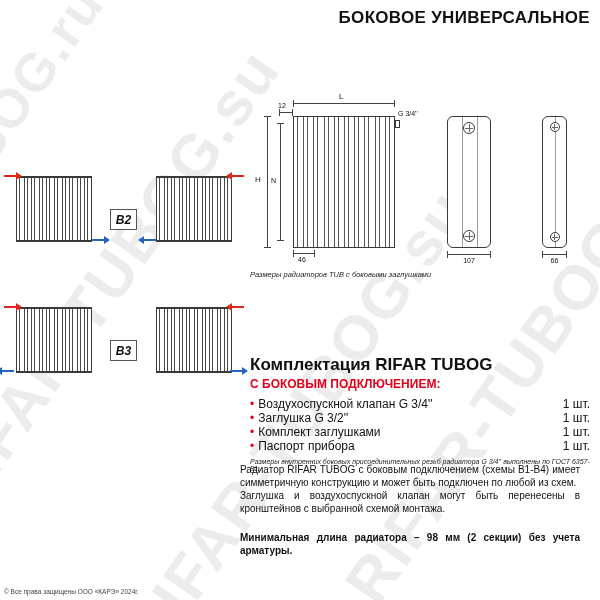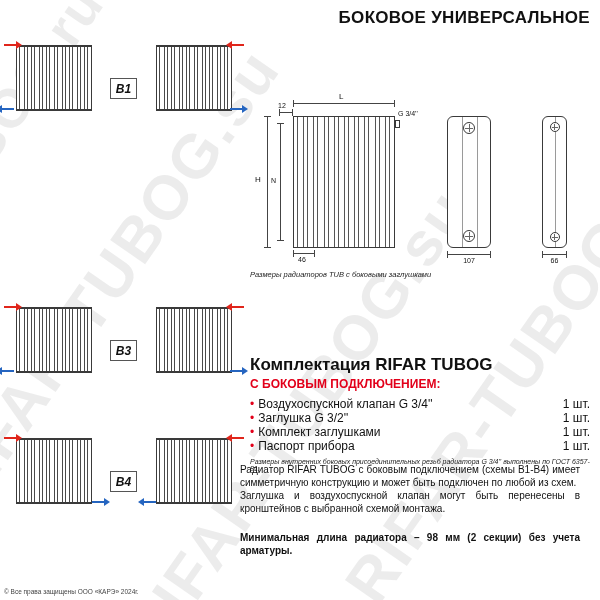--- a/index.html
+++ b/index.html
@@ -69,50 +69,41 @@
 
   <div class="wm" style="left:-50px;top:470px">RIFAR-TUBOG.su</div>
   <div class="wm" style="left:140px;top:610px">RIFAR-TUBOG.su</div>
   <div class="wm" style="left:360px;top:560px">RIFAR-TUBOG.su</div>
   <div class="wm" style="left:-70px;top:190px;font-size:54px">TUBOG.ru</div>
 
   <div class="title">
     <div>БОКОВОЕ УНИВЕРСАЛЬНОЕ</div>
   </div>
 
-  <div class="scheme-row" style="top:45px">
+
+  <div class="scheme-row" style="top:176px">
     <div class="rad rad-l"></div>
     <div class="rad rad-r"></div>
-    <div class="scheme-label">B1</div>
+    <div class="scheme-label">B2</div>
     <div class="arrow sup r" style="left:-10px;top:-1px"></div>
-    <div class="arrow ret l" style="left:-12px;top:63px"></div>
+    <div class="arrow ret r" style="left:78px;top:63px"></div>
     <div class="arrow sup l" style="left:218px;top:-1px"></div>
-    <div class="arrow ret r" style="left:216px;top:63px"></div>
+    <div class="arrow ret l" style="left:130px;top:63px"></div>
   </div>
-
 
   <div class="scheme-row" style="top:307px">
     <div class="rad rad-l"></div>
     <div class="rad rad-r"></div>
     <div class="scheme-label">B3</div>
     <div class="arrow sup r" style="left:-10px;top:-1px"></div>
     <div class="arrow ret l" style="left:-12px;top:63px"></div>
     <div class="arrow sup l" style="left:218px;top:-1px"></div>
     <div class="arrow ret r" style="left:216px;top:63px"></div>
   </div>
 
-  <div class="scheme-row" style="top:438px">
-    <div class="rad rad-l"></div>
-    <div class="rad rad-r"></div>
-    <div class="scheme-label">B4</div>
-    <div class="arrow sup r" style="left:-10px;top:-1px"></div>
-    <div class="arrow ret r" style="left:78px;top:63px"></div>
-    <div class="arrow sup l" style="left:218px;top:-1px"></div>
-    <div class="arrow ret l" style="left:130px;top:63px"></div>
-  </div>
 
   <div class="front-rad"></div>
   <div class="dimh" style="left:293px;top:103px;width:102px"></div>
   <div class="dlabel" style="left:339px;top:92px">L</div>
   <div class="dimh" style="left:279px;top:112px;width:14px"></div>
   <div class="dlabel small" style="left:278px;top:102px">12</div>
   <div class="dimv" style="left:267px;top:116px;height:132px"></div>
   <div class="dlabel" style="left:255px;top:175px">H</div>
   <div class="dimv" style="left:280px;top:123px;height:118px"></div>
   <div class="dlabel small" style="left:271px;top:177px">N</div>

